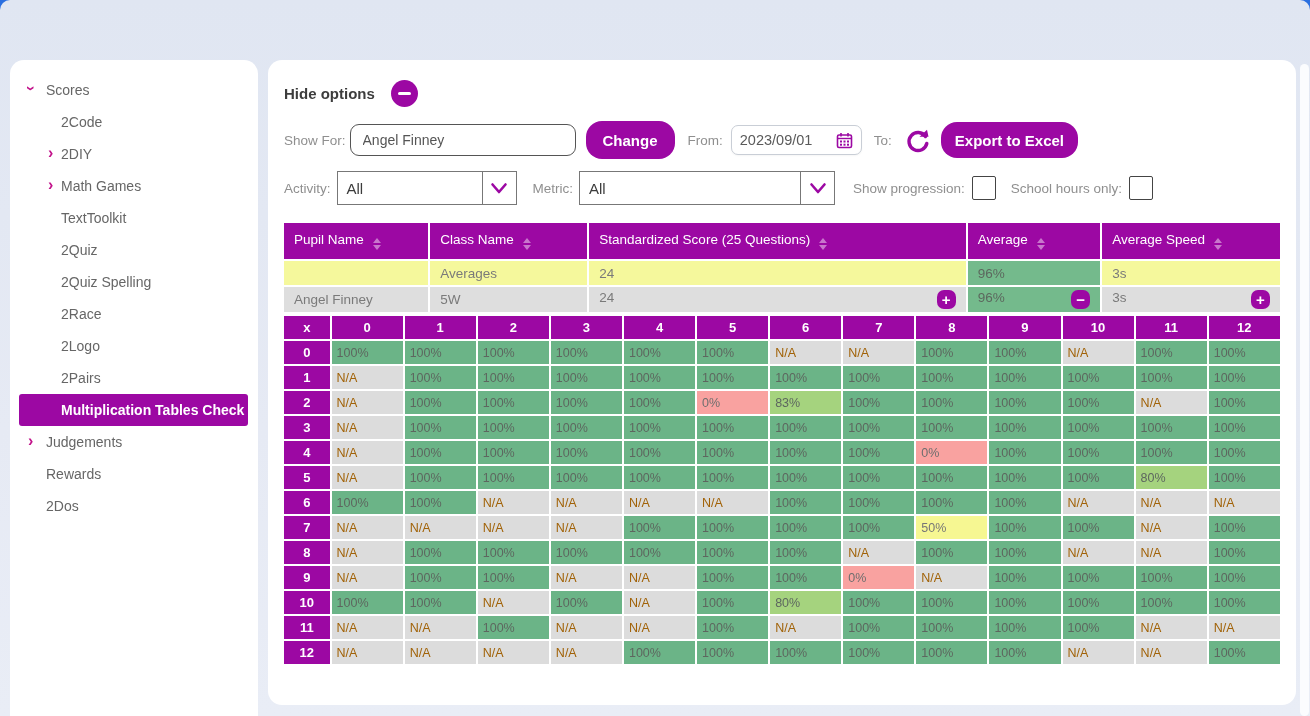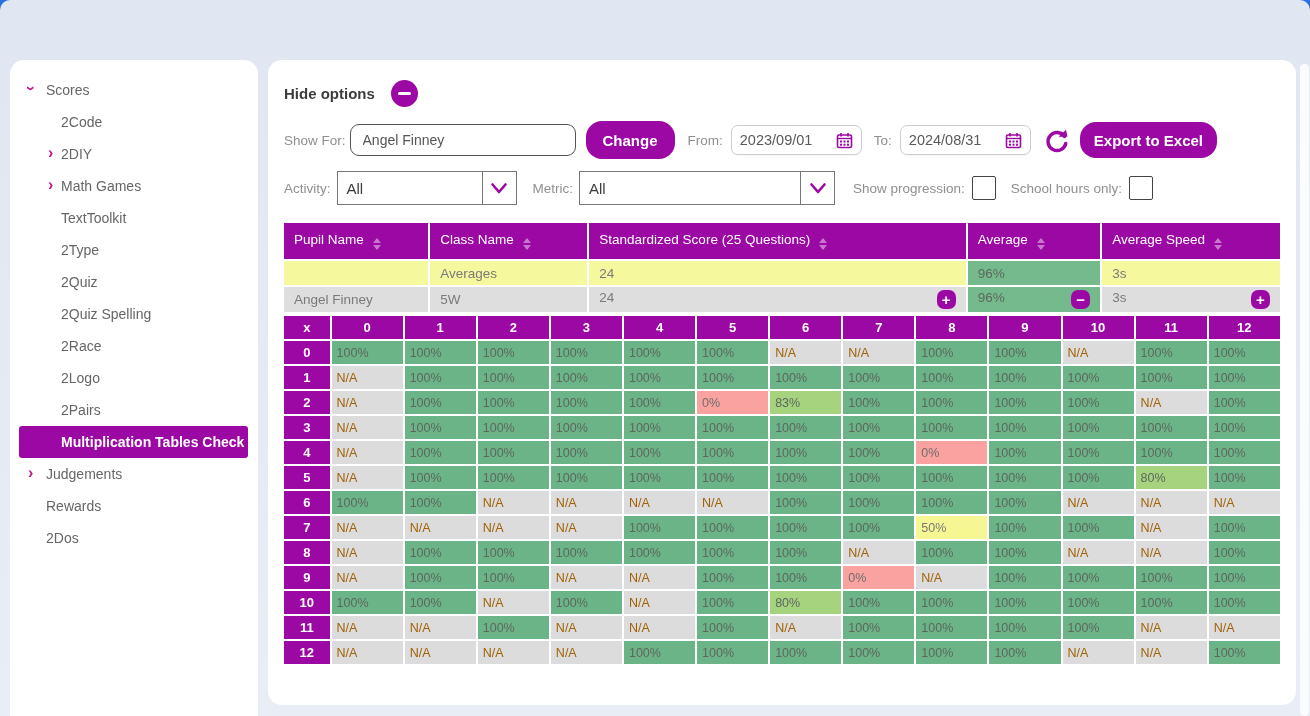--- a/index.html
+++ b/index.html
@@ -142,23 +142,20 @@
         <div class="sb-item lv2">
           <span class="chev right">›</span>
           <span>2DIY</span>
         </div>
         <div class="sb-item lv2">
           <span class="chev right">›</span>
           <span>Math Games</span>
         </div>
         <div class="sb-item lv2">
           <span>TextToolkit</span>
-        </div>
-        <div class="sb-item lv2">
-          <span>2Type</span>
         </div>
         <div class="sb-item lv2">
           <span>2Quiz</span>
         </div>
         <div class="sb-item lv2">
           <span>2Quiz Spelling</span>
         </div>
         <div class="sb-item lv2">
           <span>2Race</span>
         </div>
@@ -207,37 +204,20 @@
             <rect x="4" y="8.5" width="2" height="2"></rect>
               <rect x="7.5" y="8.5" width="2" height="2"></rect>
               <rect x="11" y="8.5" width="2" height="2"></rect>
             <rect x="4" y="11.7" width="2" height="2"></rect>
               <rect x="7.5" y="11.7" width="2" height="2"></rect>
               <rect x="11" y="11.7" width="2" height="2"></rect>
           </g>
         </svg>
       </span>
       <span class="lbl" style="margin-left:12px">To:</span>
-      <span class="date-box">
-        <span class="date-val">2024/08/31</span>
-        <svg width="17" height="17" viewBox="0 0 17 17">
-          <rect x="1.5" y="3" width="14" height="12.5" rx="1.5" fill="none" stroke="#9c08a3" stroke-width="1.6"></rect>
-          <line x1="5" y1="1" x2="5" y2="4.5" stroke="#9c08a3" stroke-width="1.6"></line>
-          <line x1="12" y1="1" x2="12" y2="4.5" stroke="#9c08a3" stroke-width="1.6"></line>
-          <line x1="2" y1="6.5" x2="15" y2="6.5" stroke="#9c08a3" stroke-width="1.4"></line>
-          <g fill="#9c08a3">
-            <rect x="4" y="8.5" width="2" height="2"></rect>
-              <rect x="7.5" y="8.5" width="2" height="2"></rect>
-              <rect x="11" y="8.5" width="2" height="2"></rect>
-            <rect x="4" y="11.7" width="2" height="2"></rect>
-              <rect x="7.5" y="11.7" width="2" height="2"></rect>
-              <rect x="11" y="11.7" width="2" height="2"></rect>
-          </g>
-        </svg>
-      </span>
       <span class="refresh">
         <svg width="27" height="27" viewBox="0 0 27 27">
           <path d="M 21.5 9.5 A 9 9 0 1 0 22.8 16.5" fill="none" stroke="#9c08a3" stroke-width="3.4" stroke-linecap="round"></path>
           <polygon points="15.5,9.8 24.5,9.8 23,2.8" fill="#9c08a3"></polygon>
         </svg>
       </span>
       <button class="btn btn-export">Export to Excel</button>
     </div>
 
     <div class="frow2">

